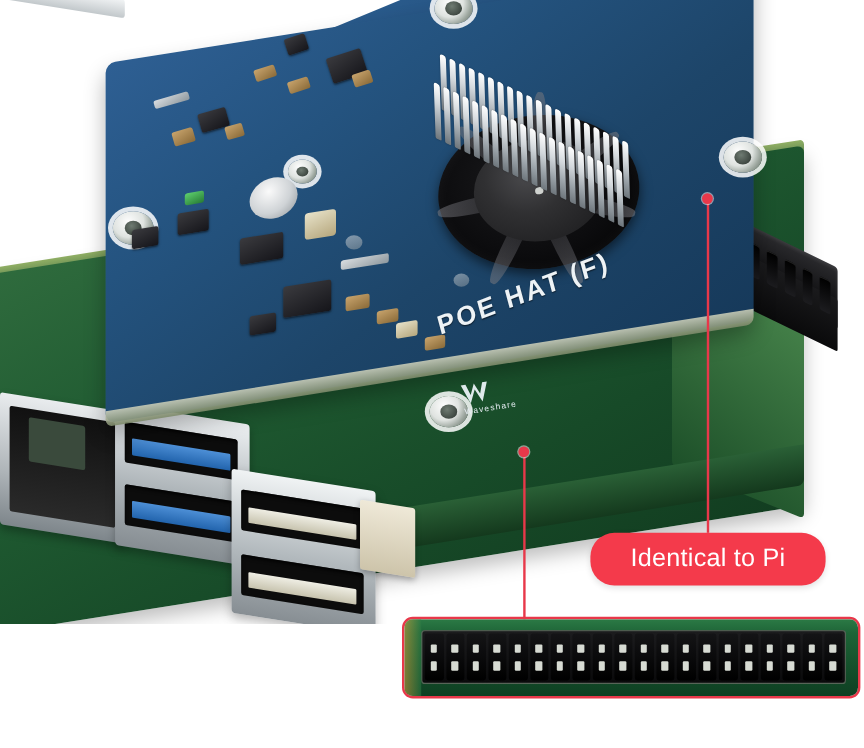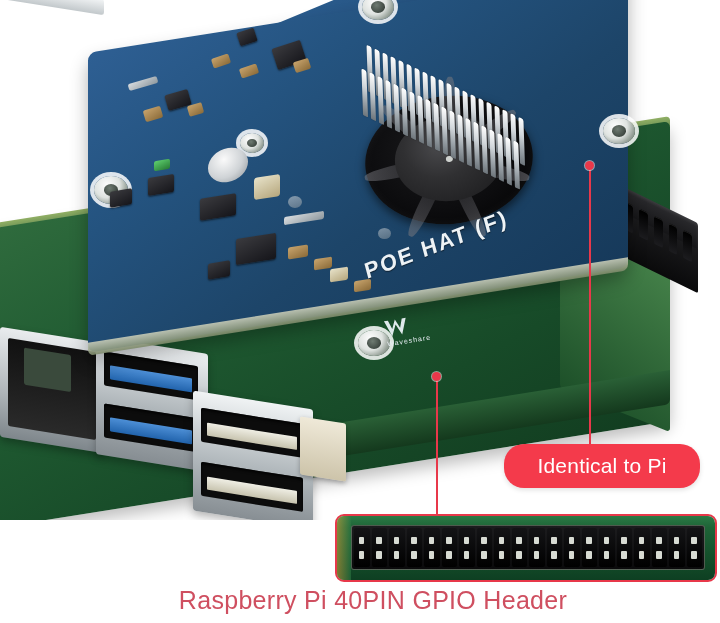--- a/index.html
+++ b/index.html
@@ -128,21 +128,21 @@
   .sdcon{position:absolute;left:300px;top:420px;width:46px;height:58px;
     background:linear-gradient(180deg,#efe9d8,#cdc4aa);border-radius:2px;
     transform:skewY(9deg);box-shadow:0 2px 5px rgba(0,0,0,.3);}
 
   
   .lead{position:absolute;background:#e8384a;}
   .lead-v{width:2px;}
   .dot{position:absolute;width:9px;height:9px;border-radius:50%;background:#e8384a;
     box-shadow:0 0 0 1px rgba(255,255,255,.5);}
 
-  .badge{position:absolute;left:504px;top:444px;width:196px;height:44px;
+  .badge{position:absolute;left:492px;top:444px;width:196px;height:44px;
     background:#f43a4b;border-radius:20px;display:flex;align-items:center;
     justify-content:center;color:#fff;font-size:21px;letter-spacing:.2px;
     box-shadow:0 2px 5px rgba(0,0,0,.12);}
 
   
   .inset{position:absolute;left:335px;top:514px;width:378px;height:64px;
     border:2px solid #e8384a;border-radius:9px;overflow:hidden;
     background:linear-gradient(180deg,#1f6e3c 0%,#17insert 0%);}
   .inset-pcb{position:absolute;inset:0;
     background:linear-gradient(180deg,#2b7a45 0%,#1e6437 18%,#16532d 55%,#0e3f22 100%);}
@@ -367,17 +367,14 @@
         <div class="col"></div>
       <div class="col"></div>
         <div class="col"></div>
       <div class="col"></div>
         <div class="col"></div>
       <div class="col"></div>
         <div class="col"></div>
     </div>
   </div>
 
-  <div class="caption">
-    <span>Raspberry Pi 40PIN GPIO Header</span>
-  </div>
 
 </div>
 
 </body></html>

